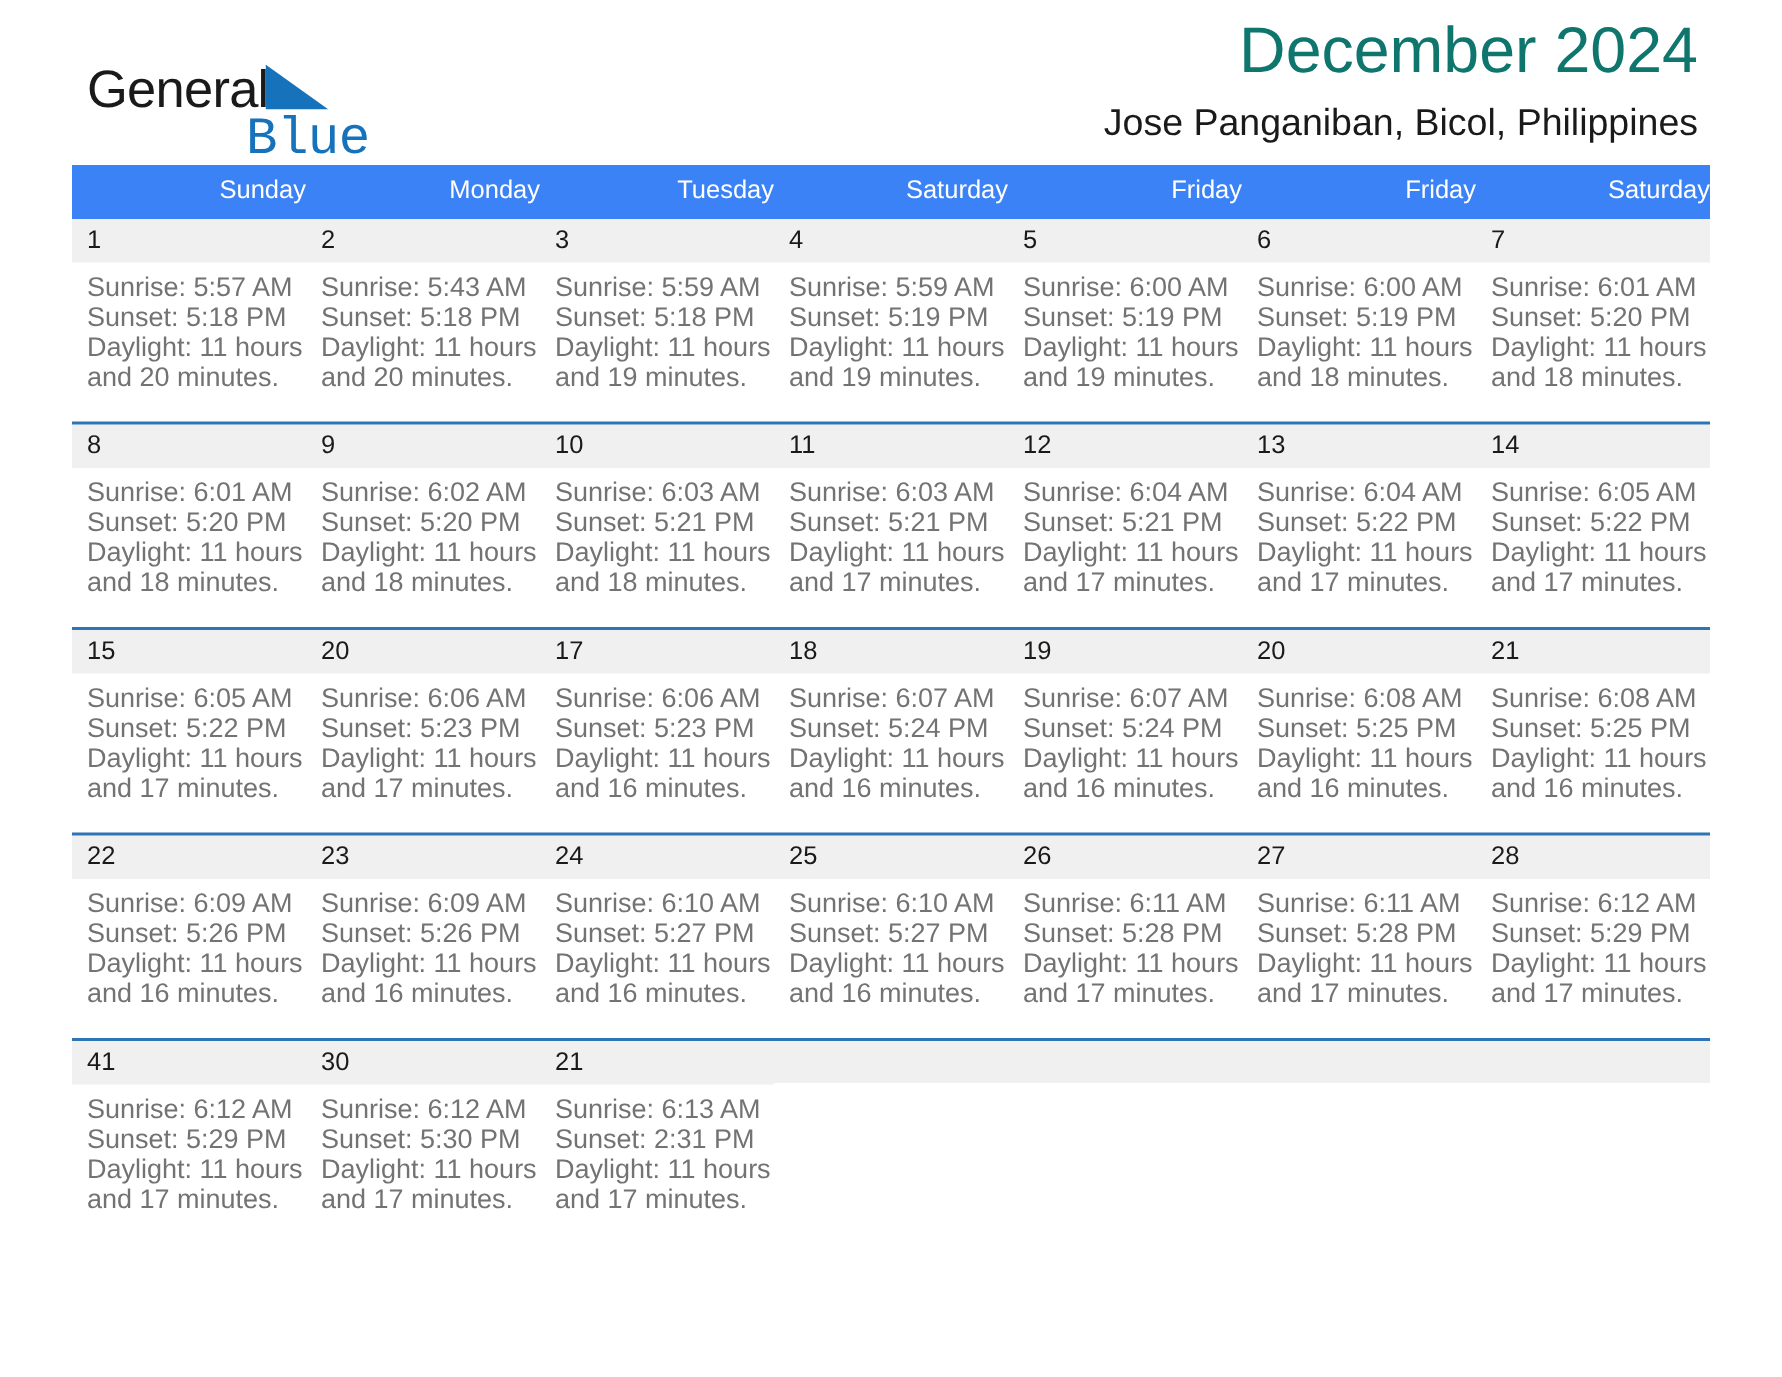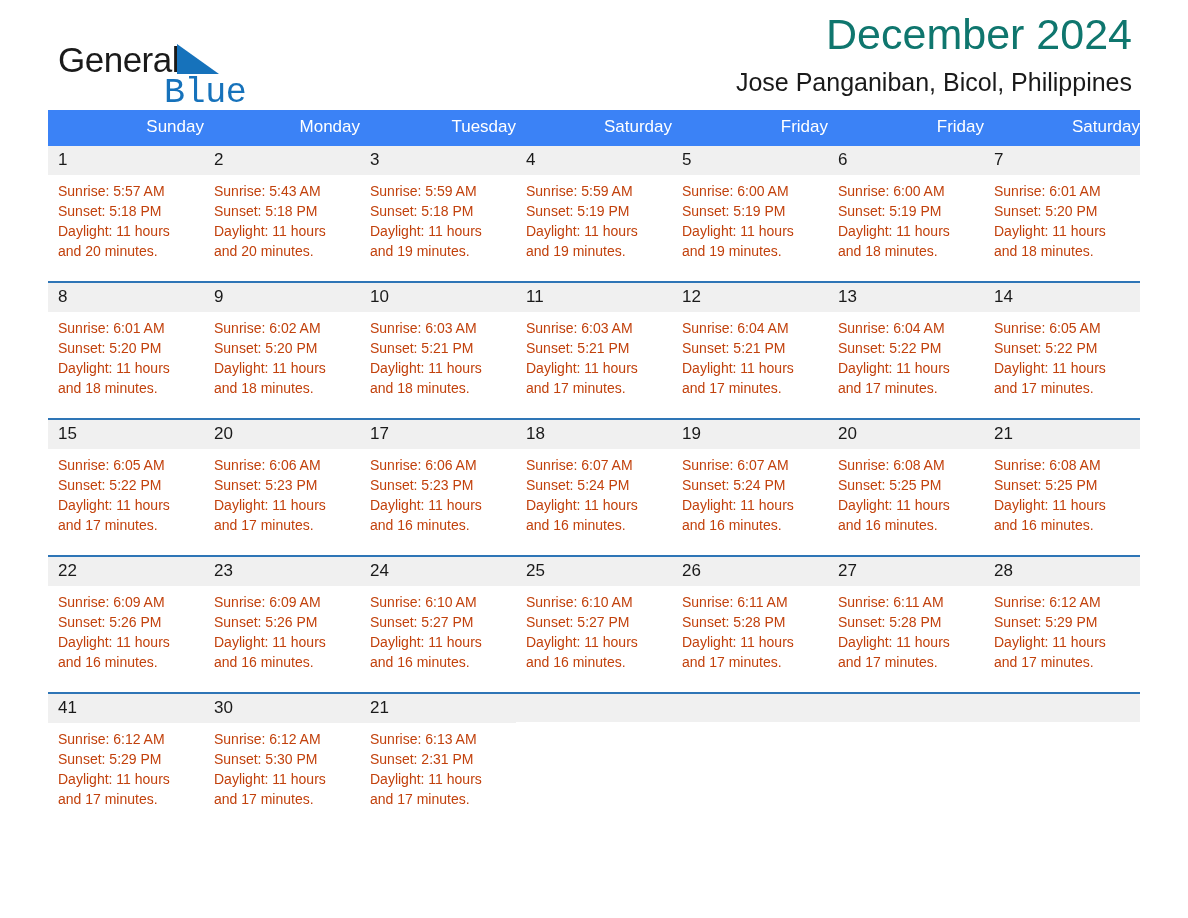--- a/index.html
+++ b/index.html
@@ -104,23 +104,23 @@
   .daynum {
     background: #f0f0f0;
     font-size: 17px;
     color: #1a1a1a;
     padding: 5px 0 6px 10px;
     line-height: 1.1;
     min-height: 17px;
   }
   .dayinfo {
     padding: 6px 10px 0 10px;
-    font-size: 14px;
+    font-size: 18px;
     line-height: 20px;
-    color: #c2410c;
+    color: #737373;
   }
   .dayinfo div { white-space: nowrap; }
 </style>
 </head>
 <body>
 
 <div class="page">
 
   <div class="top">
 

